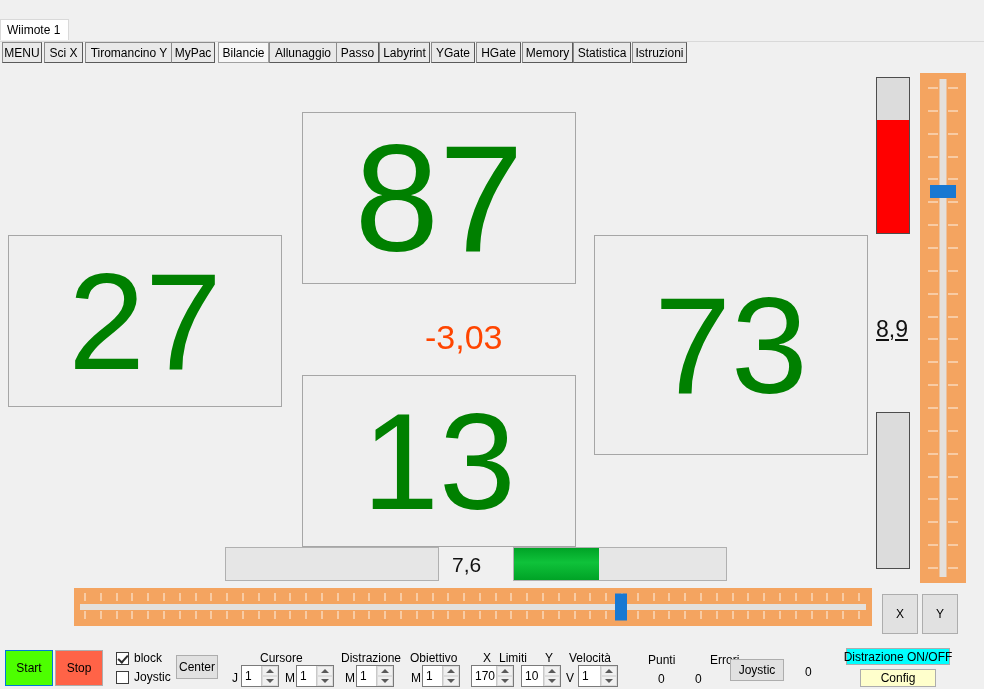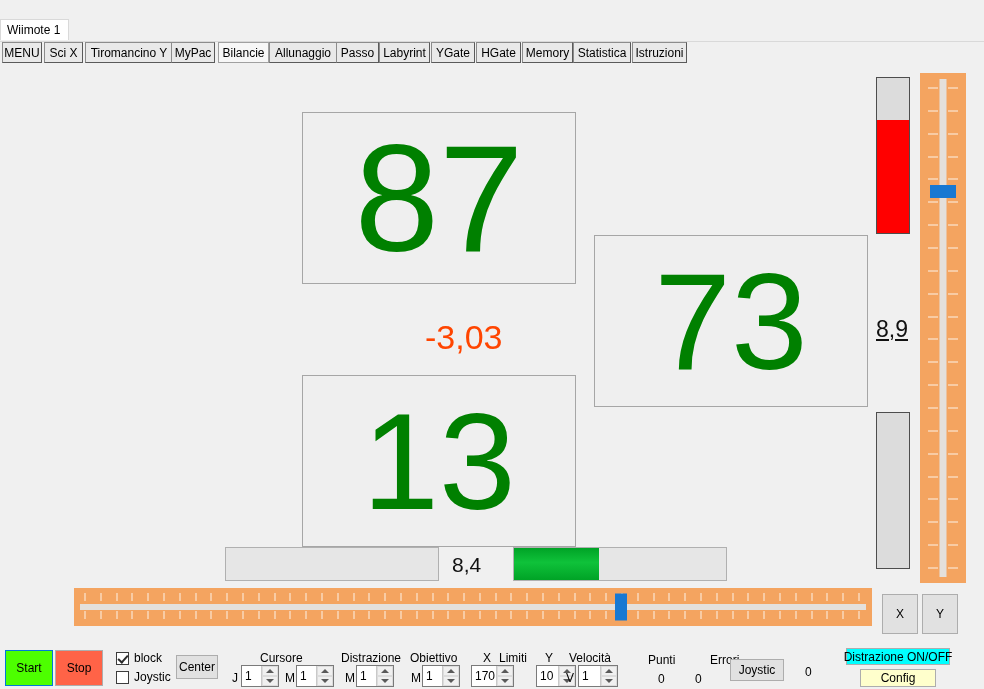--- a/index.html
+++ b/index.html
@@ -403,22 +403,25 @@
       </div>
       <div class="navbtn" style="left: 632px; width: 55px;">
         <span>Istruzioni</span>
       </div>
     </div>
 
   <div class="numpanel" style="left:302px; top:112px; width:274px; height:172px;">
     <span style="font-size:152px;">87</span>
   </div>
 
-
-  <div class="numpanel" style="left:594px; top:235px; width:274px; height:172px;">
+  <div class="numpanel" style="left:8px; top:235px; width:274px; height:172px;">
+    <span style="font-size:138px;">27</span>
+  </div>
+
+  <div class="numpanel" style="left:594px; top:235px; width:274px; height:220px;">
     <span style="font-size:138px;">73</span>
   </div>
 
   <div class="numpanel" style="left:302px; top:375px; width:274px; height:172px;">
     <span style="font-size:138px;">13</span>
   </div>
 
   <div class="delta" style="left:425px; top:320px;">-3,03</div>
 
   <div class="sidevalue" style="left:876px; top:318px;">8,9</div>
@@ -478,21 +481,21 @@
         <i class="tick" style="top: 448.286px;"></i>
         <i class="tick" style="top: 471.143px;"></i>
         <i class="tick" style="top: 494px;"></i>
       </div>
     <div class="rail"></div>
     <div class="thumb" id="vThumb" style="top: 112.48px;"></div>
   </div>
 
   <div class="progbox" style="left:225px; top:547px; width:214px; height:34px;"></div>
 
-  <div class="progval" style="left:452px; top:554px;">8,4</div>
+  <div class="progval" style="left:452px; top:554px;">7,6</div>
 
   <div class="progbox" style="left:513px; top:547px; width:214px; height:34px;">
     <div class="pfill" id="progFill" style="width: 40%;"></div>
   </div>
 
   <div class="hslider" style="left:74px; top:588px; width:798px; height:38px;">
     <div class="ticks t" id="htkT">
         <i class="tick" style="left: 10px;"></i>
         <i class="tick" style="left: 25.7959px;"></i>
         <i class="tick" style="left: 41.5918px;"></i>
@@ -688,21 +691,21 @@
     <span class="val">170</span>
     <span class="arrows">
       <span class="up">
           <i class="arrow-up"></i>
         </span>
       <span class="dn">
           <i class="arrow-dn"></i>
         </span>
     </span>
   </div>
-  <div class="spin" style="left:521px; top:665px; width:40px;margin-left:15px;">
+  <div class="spin" style="left:521px; top:665px; width:40px;">
     <span class="val">10</span>
     <span class="arrows">
       <span class="up">
           <i class="arrow-up"></i>
         </span>
       <span class="dn">
           <i class="arrow-dn"></i>
         </span>
     </span>
   </div>

